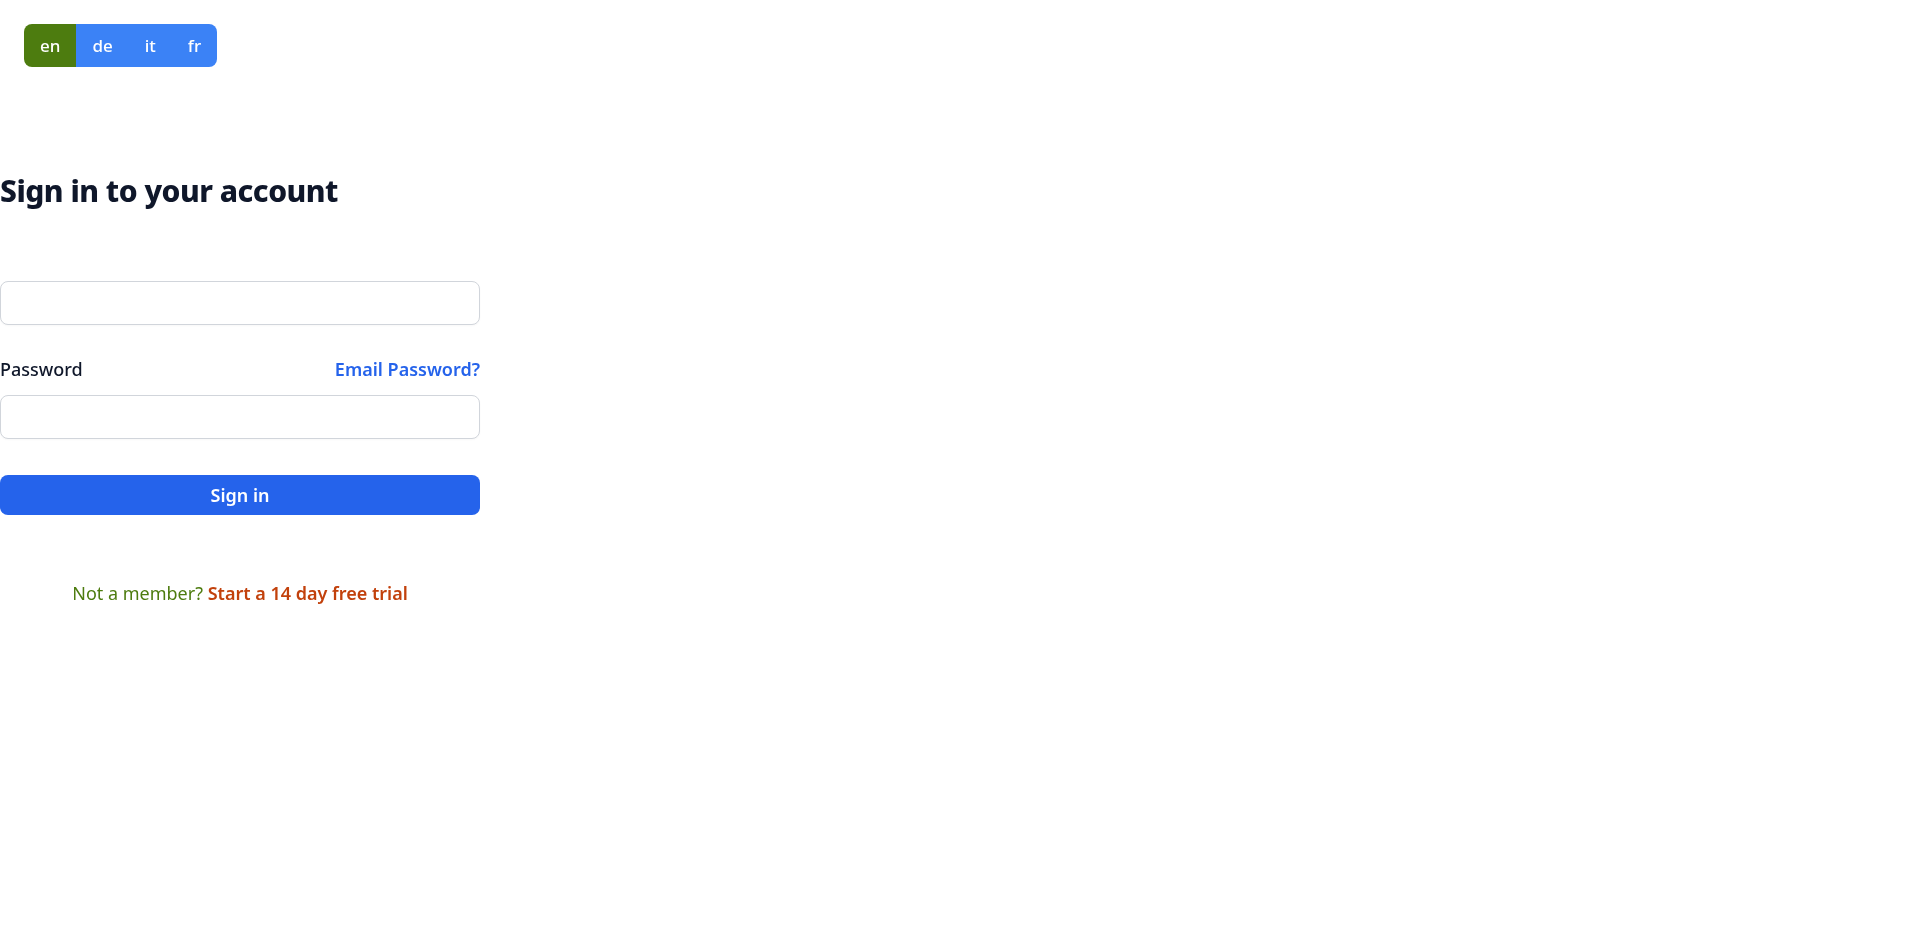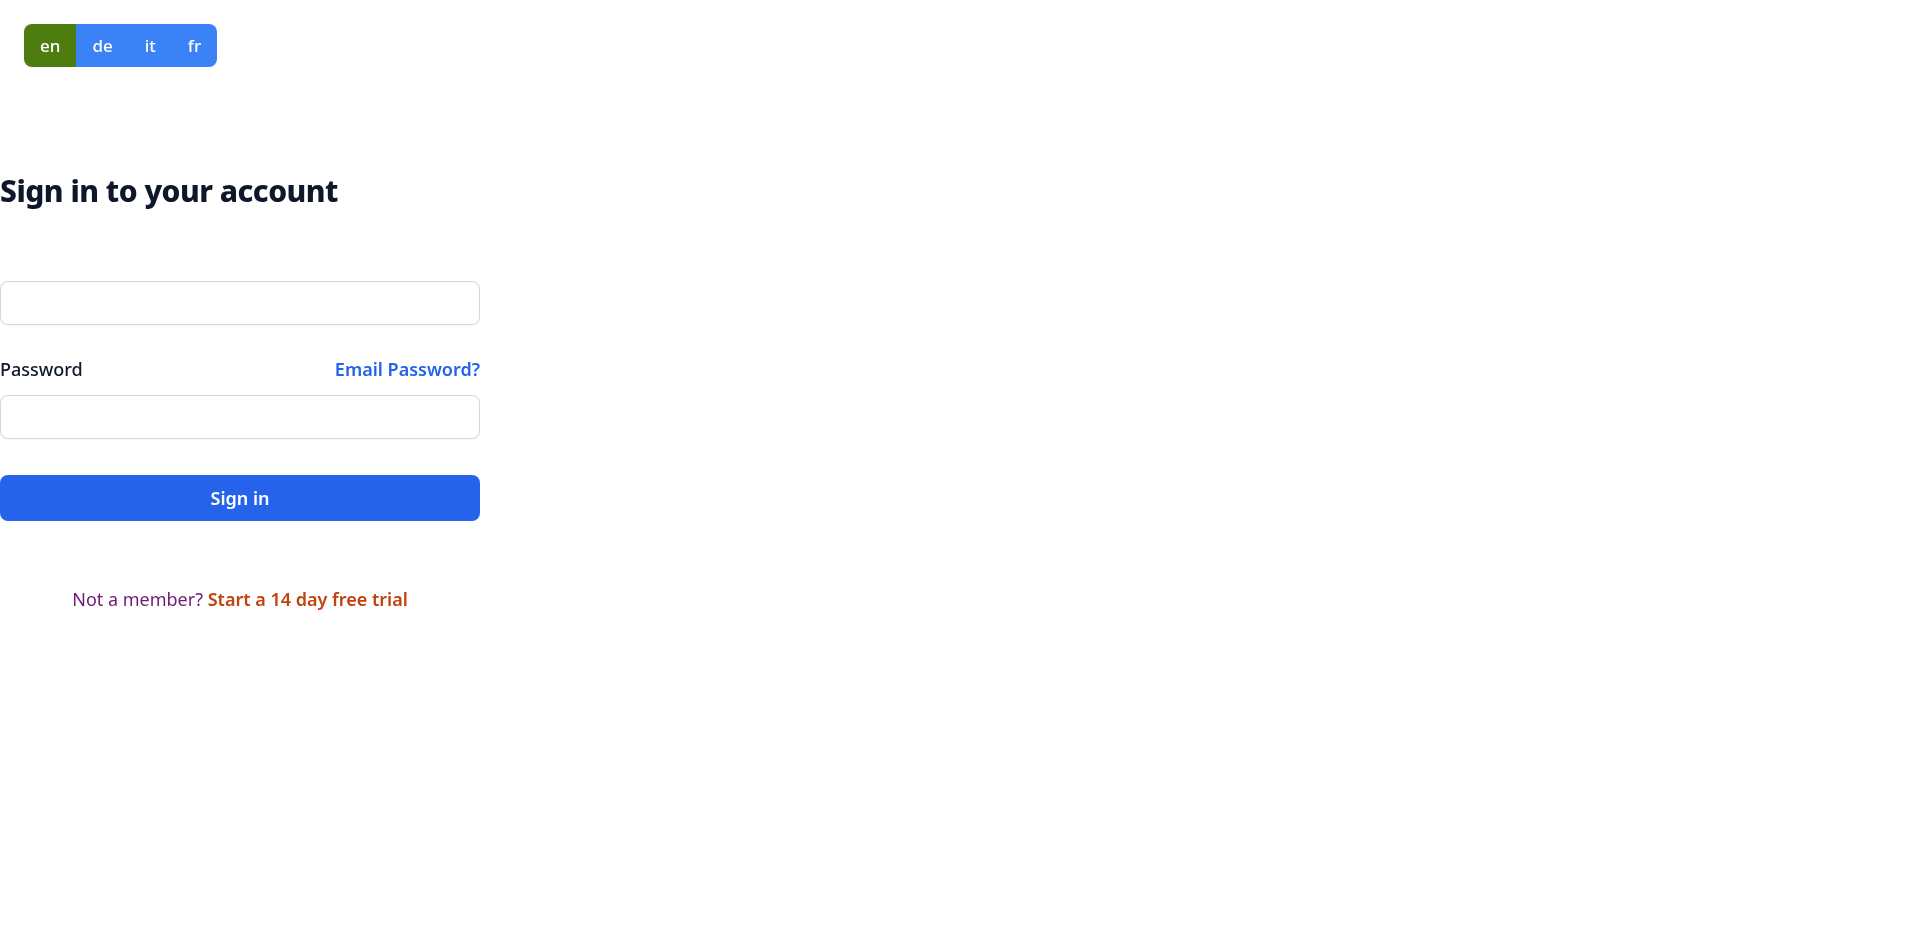--- a/index.html
+++ b/index.html
@@ -78,38 +78,38 @@
       font-size: 16px;
       border: 1px solid #d1d5db;
       border-radius: 8px;
       background: #ffffff;
       outline: none;
       font-family: inherit;
       box-shadow: 0 1px 2px rgba(0,0,0,0.03);
     }
     .submit-btn {
       width: 100%;
-      height: 46px;
+      height: 40px;
       background: #2563eb;
       color: #ffffff;
       font-size: 18px;
       font-weight: 600;
       border: none;
       border-radius: 8px;
       cursor: pointer;
       margin-top: 4px;
       font-family: inherit;
     }
     .footer-text {
       margin-top: 66px;
       font-size: 18px;
       text-align: center;
     }
     .footer-muted {
-      color: #701a75;
+      color: #4d7c0f;
     }
     .footer-link {
       color: #c2410c;
       font-weight: 600;
       text-decoration: none;
       cursor: pointer;
     }
   </style>
 </head>
 <body>

